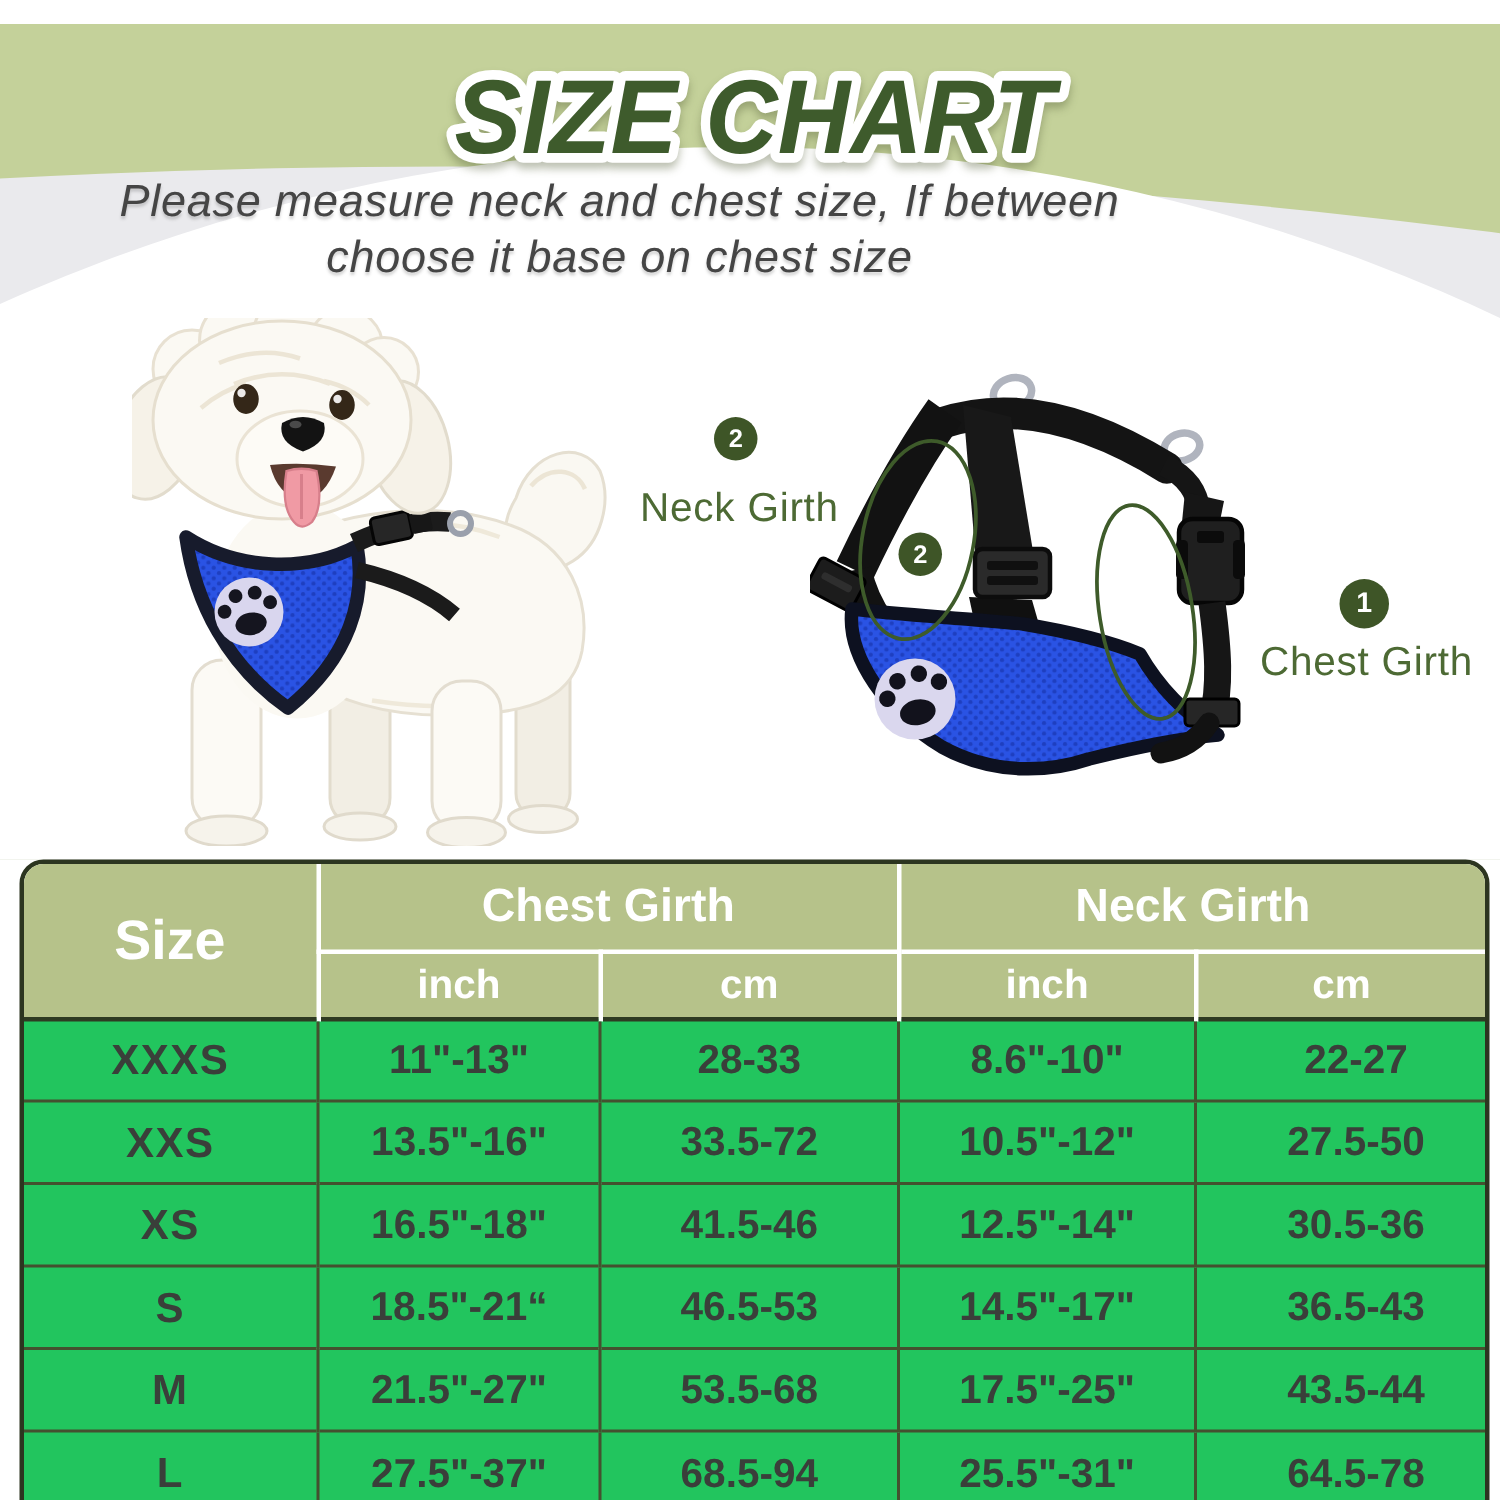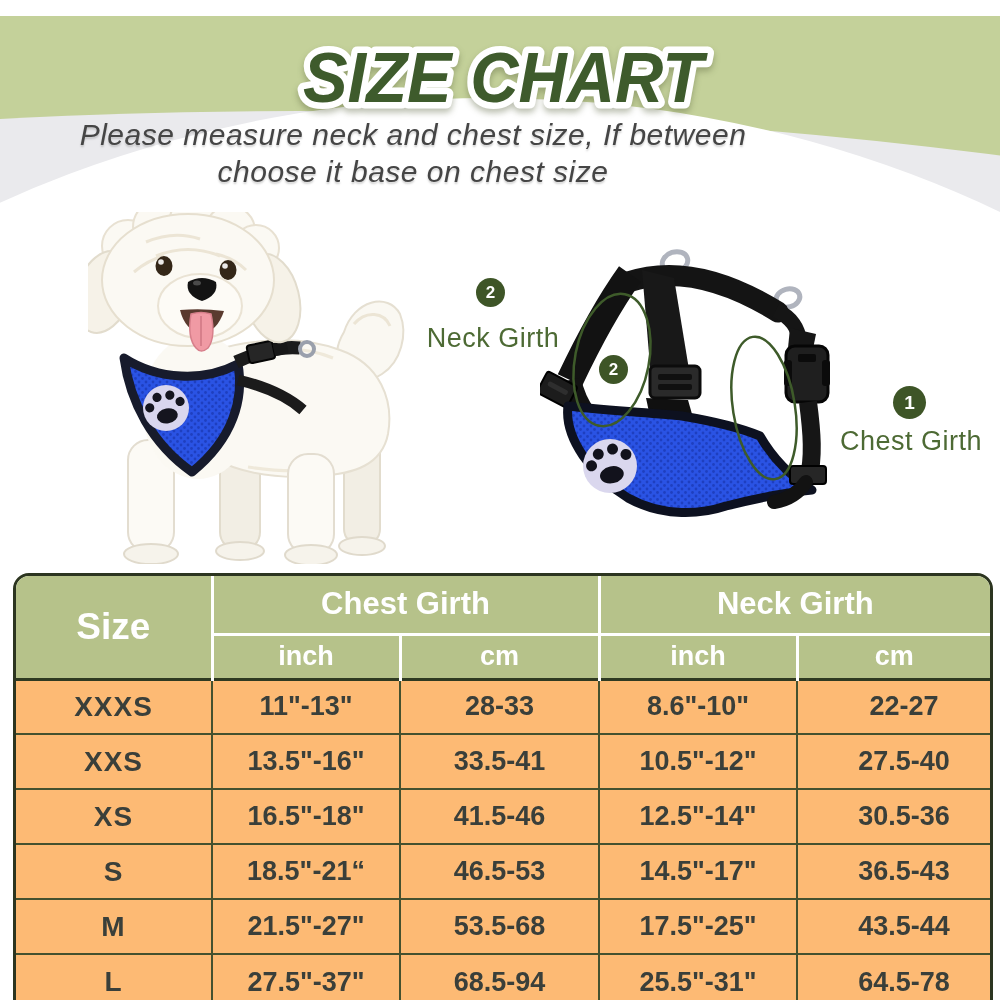--- a/index.html
+++ b/index.html
@@ -53,21 +53,21 @@
   .size-table thead tr.r1{height:58px;padding-left:20px;}
   .size-table thead tr.r2{height:45px;}
   .size-table tbody tr{height:55px;}
   .size-table th{background:#b6c28a;color:#ffffff;font-weight:bold;}
   th.size-h{font-size:37px;border-right:3px solid #ffffff;}
   th.group{font-size:31px;border-bottom:3px solid #ffffff;}
   th.group.chest{border-right:3px solid #ffffff;}
   th.unit{font-size:27px;border-right:3px solid #ffffff;}
   th.unit.last{border-right:none;}
   .size-table td{
-    background:#fdba74;color:#3a3f3a;font-weight:bold;font-size:27px;
+    background:#22c55e;color:#3a3f3a;font-weight:bold;font-size:27px;
     border-top:2px solid #44512f;border-right:2px solid #44512f;
   }
   .size-table td:last-child{border-right:none;padding-left:20px;}
   .size-table tbody tr:first-child td{border-top:3px solid #2f3a22;}
   td.size-cell{font-size:28px;letter-spacing:1px;}
 </style>
 </head>
 <body>
 
 <div class="poster">
@@ -243,23 +243,23 @@
         <tr>
           <td class="size-cell">XXXS</td>
           <td>11"-13"</td>
           <td>28-33</td>
           <td>8.6"-10"</td>
           <td>22-27</td>
         </tr>
         <tr>
           <td class="size-cell">XXS</td>
           <td>13.5"-16"</td>
-          <td>33.5-41</td>
+          <td>33.5-72</td>
           <td>10.5"-12"</td>
-          <td>27.5-40</td>
+          <td>27.5-50</td>
         </tr>
         <tr>
           <td class="size-cell">XS</td>
           <td>16.5"-18"</td>
           <td>41.5-46</td>
           <td>12.5"-14"</td>
           <td>30.5-36</td>
         </tr>
         <tr>
           <td class="size-cell">S</td>

